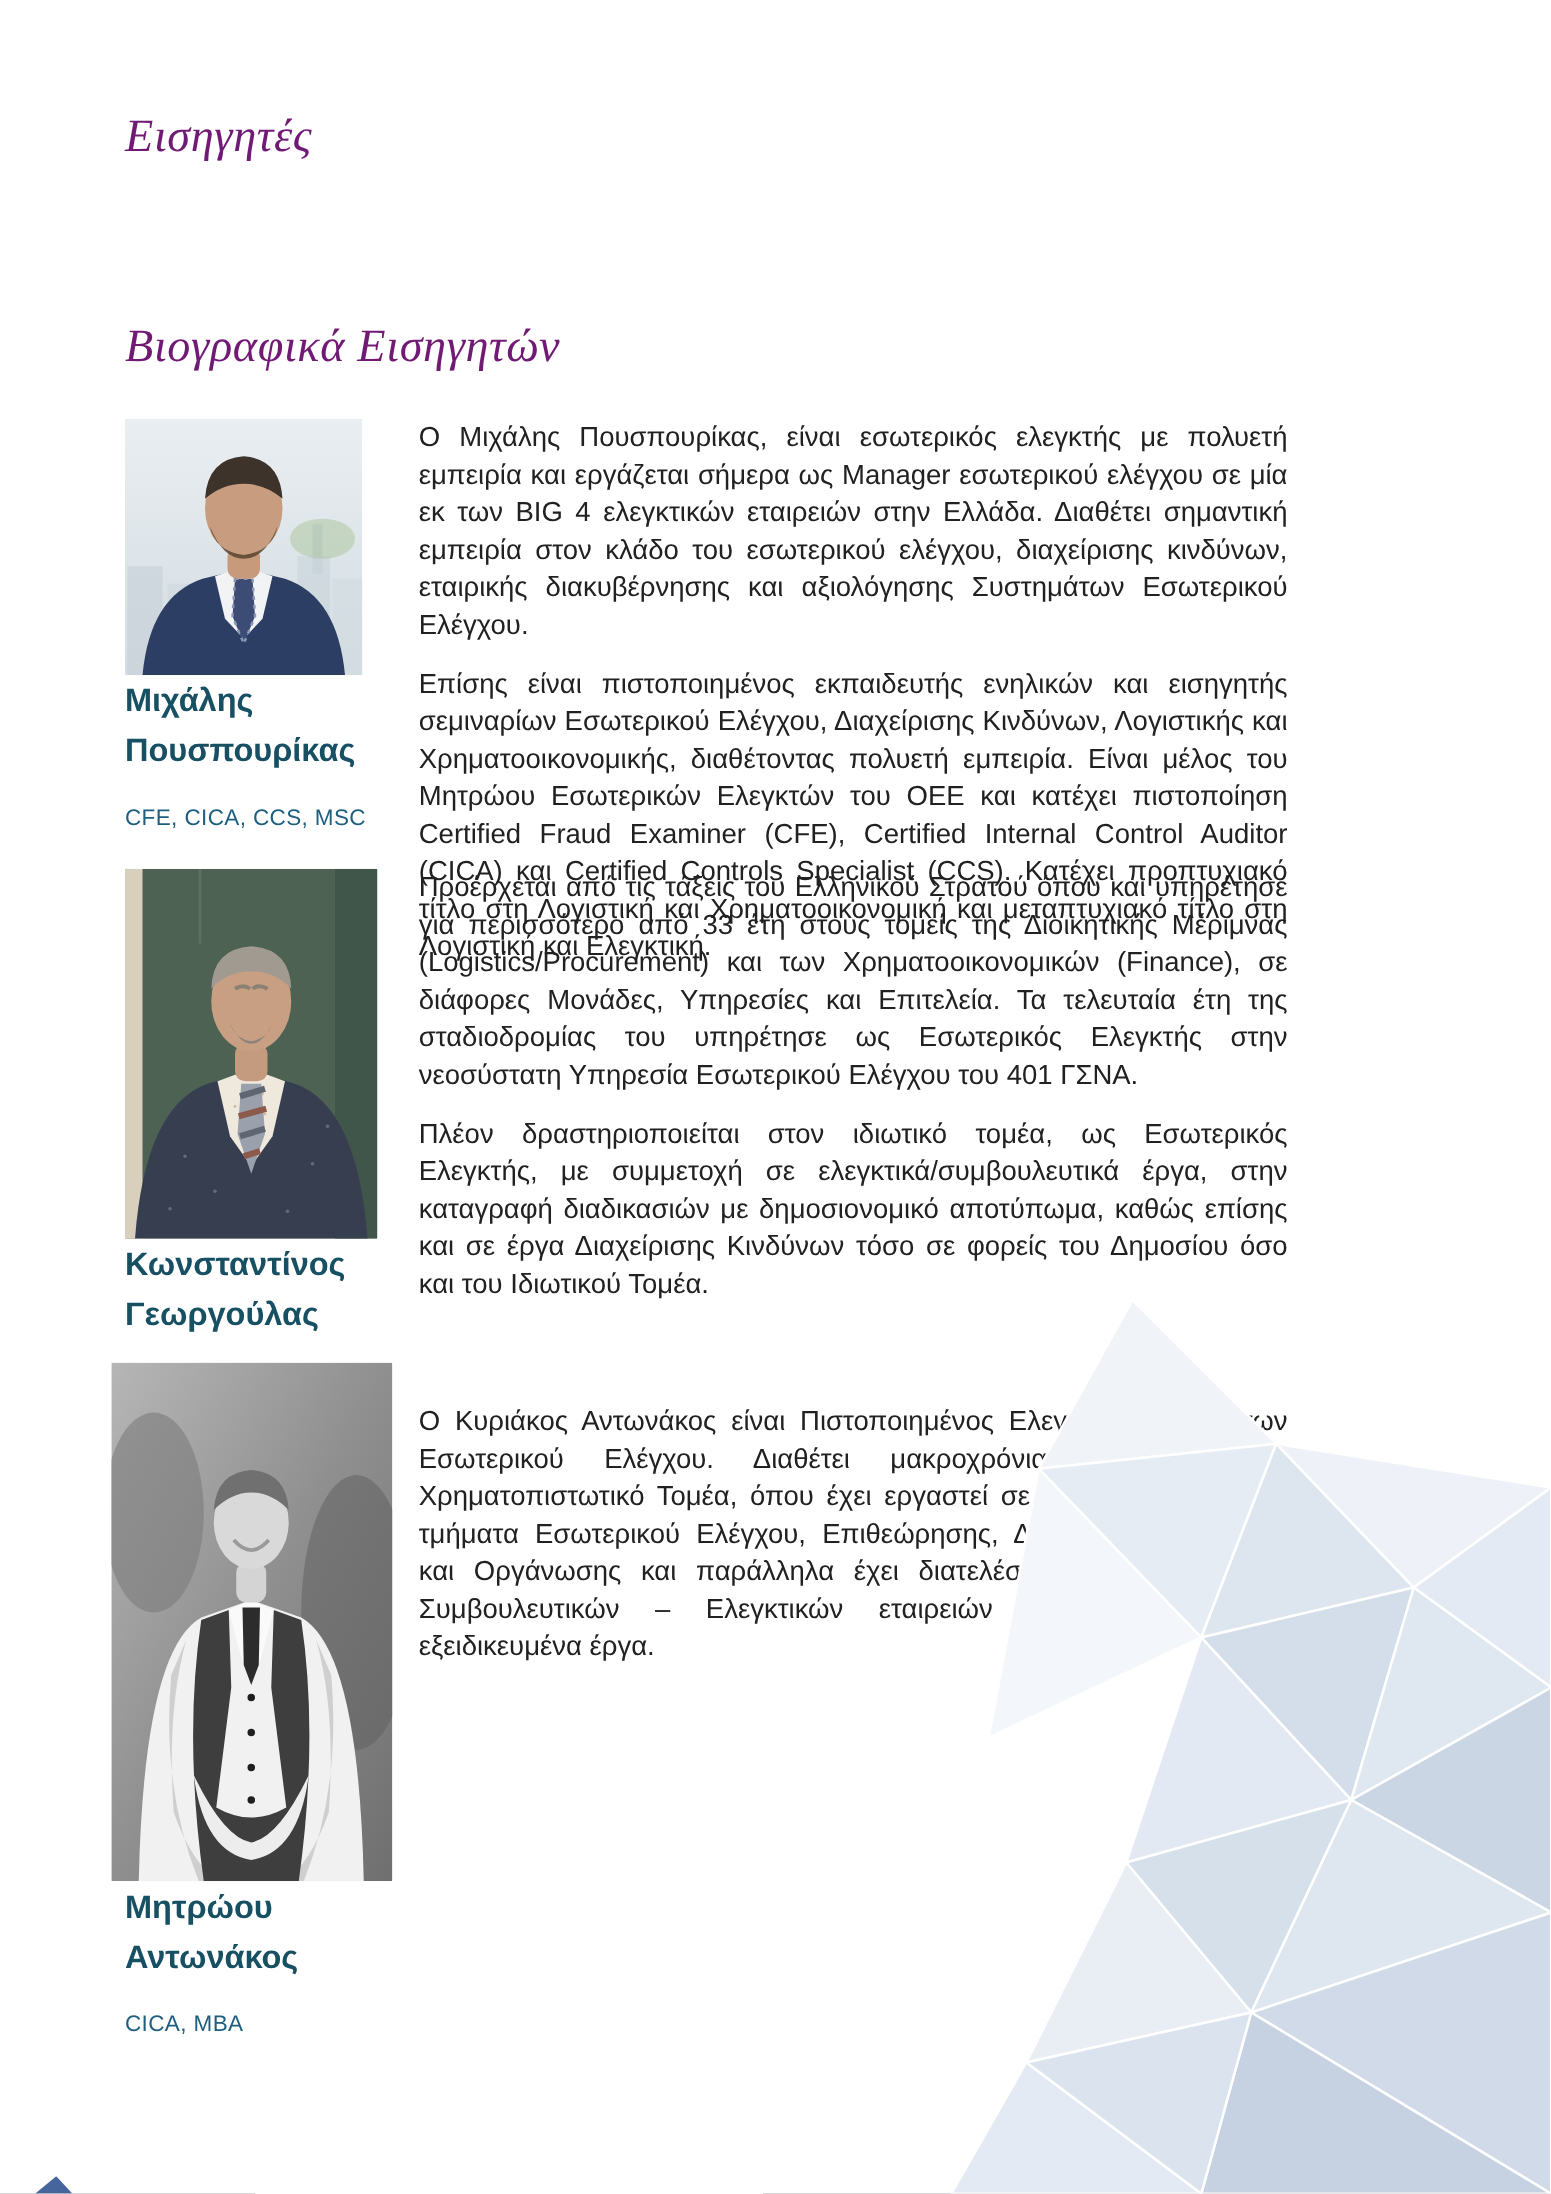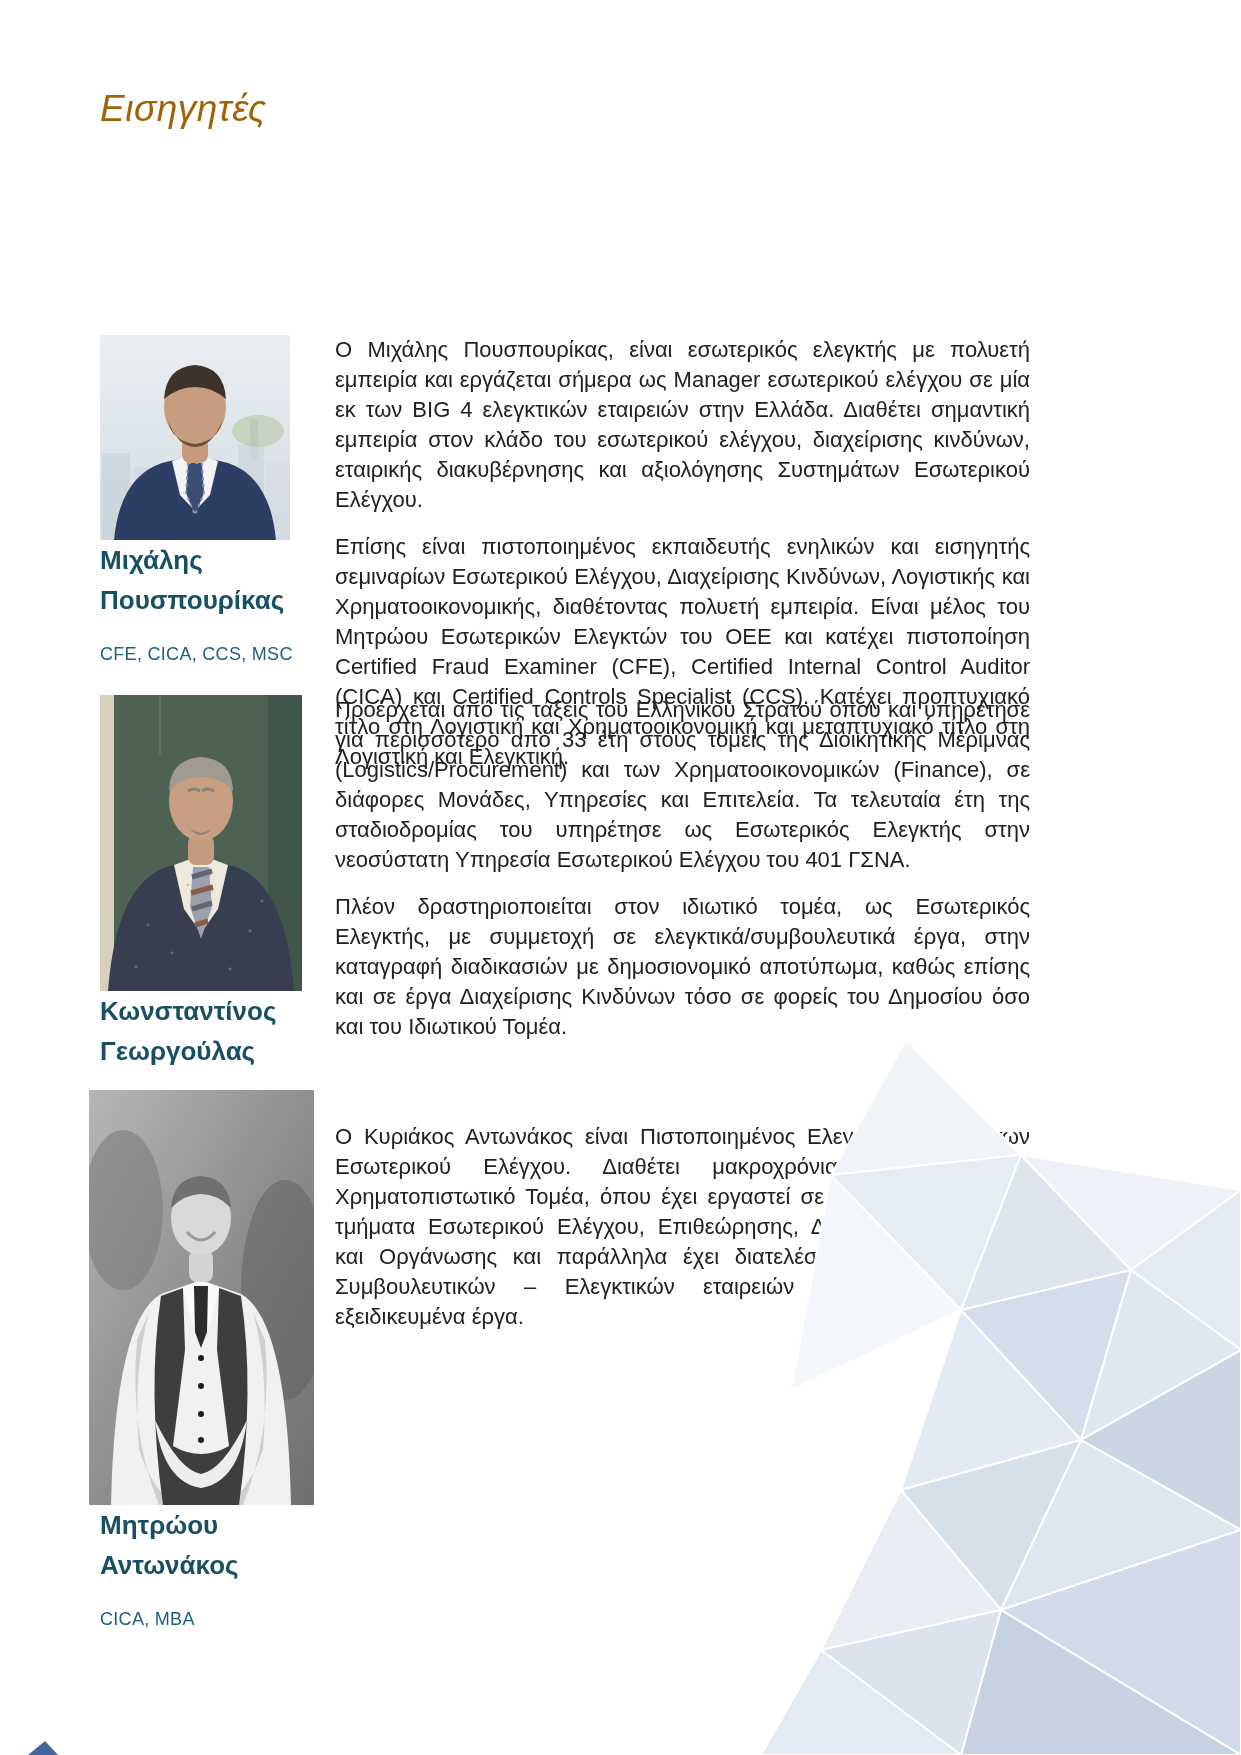--- a/index.html
+++ b/index.html
@@ -11,22 +11,23 @@
     background:#ffffff;
     font-family:"Liberation Sans","DejaVu Sans",sans-serif;
     color:#212121;
     overflow:hidden;
   }
   .page-title, .section-title {
     position:absolute; left:100px;
     font-style:italic;
     font-weight:400;
     font-size:37px;
-    color:#a16207;
+    color:#701a75;
     letter-spacing:0.5px;
+    font-family:Liberation Serif, serif;
   }
   .page-title   { top:88px; }
   .section-title{ top:256px; }
   .intro {
     position:absolute; left:100px; top:146px;
     width:930px;
     font-size:19px; line-height:31px;
     text-align:justify;
     color:#212121;
   }
@@ -76,20 +77,21 @@
   }
 </style>
 </head>
 <body>
 
 <div class="page">
 
   <h1 class="page-title">Εισηγητές</h1>
 
 
+  <h2 class="section-title">Βιογραφικά Εισηγητών</h2>
 
   <section class="card card-1">
     <div class="left">
       <span class="photo photo-1">
         <svg viewBox="0 0 190 205" width="190" height="205" xmlns="http://www.w3.org/2000/svg">
           <defs>
             <linearGradient id="sky1" x1="0" y1="0" x2="0" y2="1">
               <stop offset="0" stop-color="#e9eef2"></stop>
                 <stop offset="1" stop-color="#d4dde2"></stop>
             </linearGradient>

